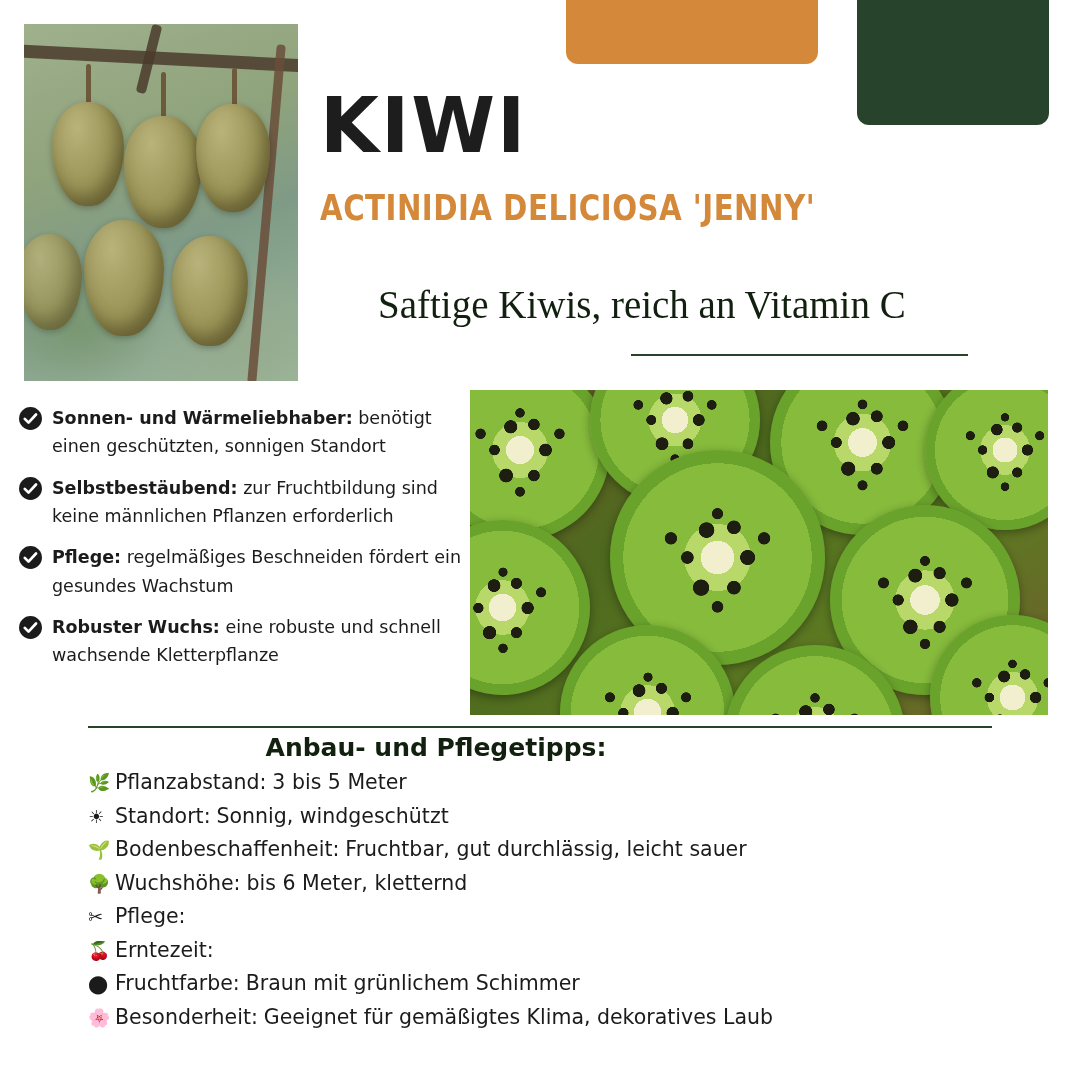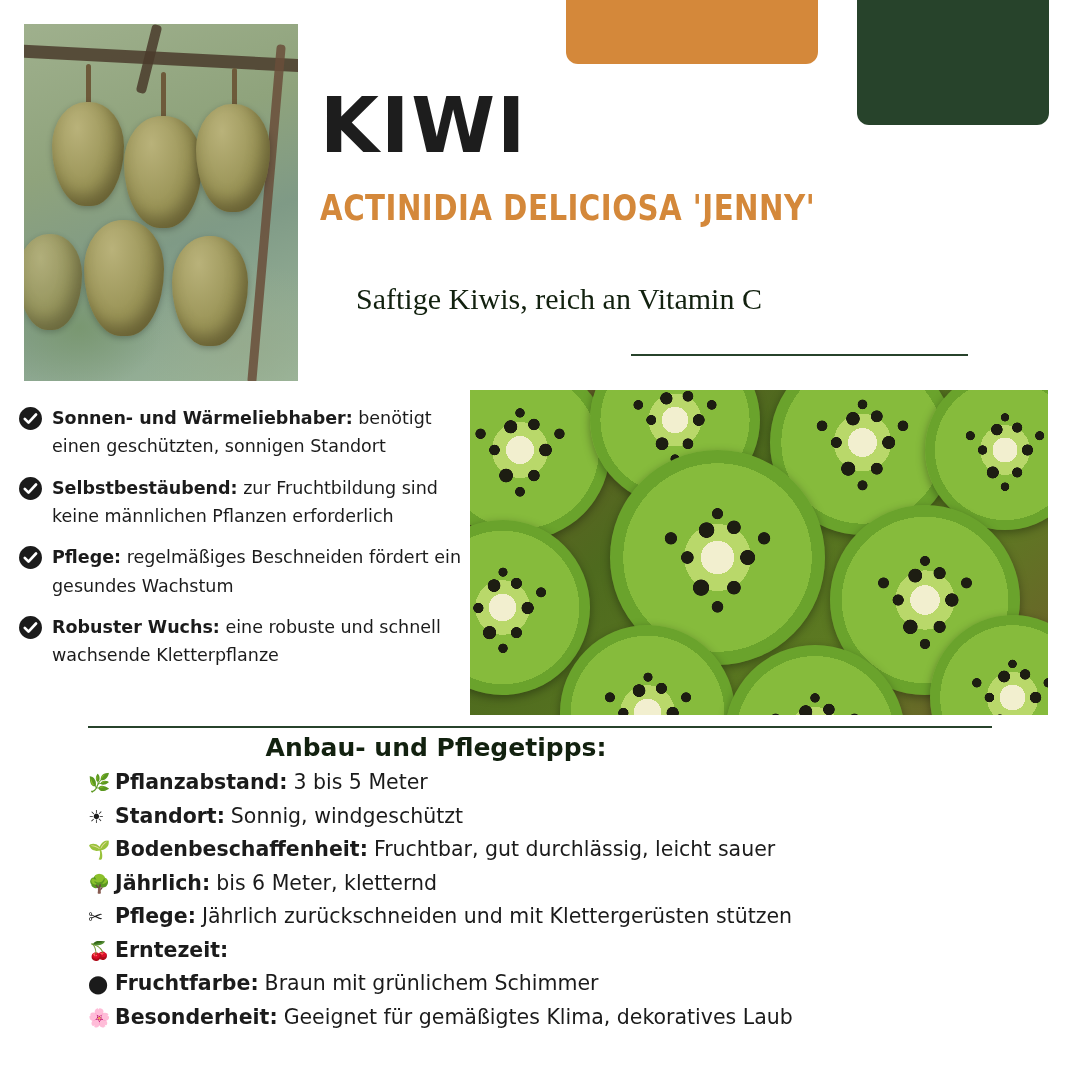--- a/index.html
+++ b/index.html
@@ -95,24 +95,24 @@
     font-family: "DejaVu Sans Condensed", "Liberation Sans Narrow", "Liberation Sans", sans-serif;
     font-weight: bold;
     font-size: 35px;
     letter-spacing: 0.5px;
     color: #d4883a;
     transform: scaleX(.93);
     transform-origin: left top;
   }
   .tagline {
     position: absolute;
-    left: 356px;
+    left: 378px;
     top: 282px;
     font-family: "Liberation Serif", serif;
-    font-size: 30px;
+    font-size: 39px;
     color: #12210f;
   }
   .tagline-rule {
     position: absolute;
     left: 631px;
     top: 354px;
     width: 337px;
     height: 2px;
     background: #27432b;
   }
@@ -217,21 +217,21 @@
     font-size: 20.5px;
     color: #1b1b1b;
   }
   .tip-emoji {
     width: 27px;
     flex: 0 0 auto;
     font-size: 18px;
     line-height: 1;
   }
   .tip-label {
-    font-weight: bold;
+    font-weight: normal;
     margin-right: 6px;
     white-space: nowrap;
   }
 </style>
 </head>
 <body>
 
 <div class="deco-orange"></div>
 <div class="deco-green"></div>
 
@@ -336,28 +336,27 @@
   </div>
 
   <div class="tip-row">
     <span class="tip-emoji">🌱</span>
     <span class="tip-label">Bodenbeschaffenheit:</span>
     <span class="tip-value">Fruchtbar, gut durchlässig, leicht sauer</span>
   </div>
 
   <div class="tip-row">
     <span class="tip-emoji">🌳</span>
-    <span class="tip-label">Jährlich:</span>
+    <span class="tip-label">Wuchshöhe:</span>
     <span class="tip-value">bis 6 Meter, kletternd</span>
   </div>
 
   <div class="tip-row">
     <span class="tip-emoji">✂</span>
     <span class="tip-label">Pflege:</span>
-    <span class="tip-value">Jährlich zurückschneiden und mit Klettergerüsten stützen</span>
   </div>
 
   <div class="tip-row">
     <span class="tip-emoji">🍒</span>
     <span class="tip-label">Erntezeit:</span>
   </div>
 
   <div class="tip-row">
     <span class="tip-emoji">⬤</span>
     <span class="tip-label">Fruchtfarbe:</span>

